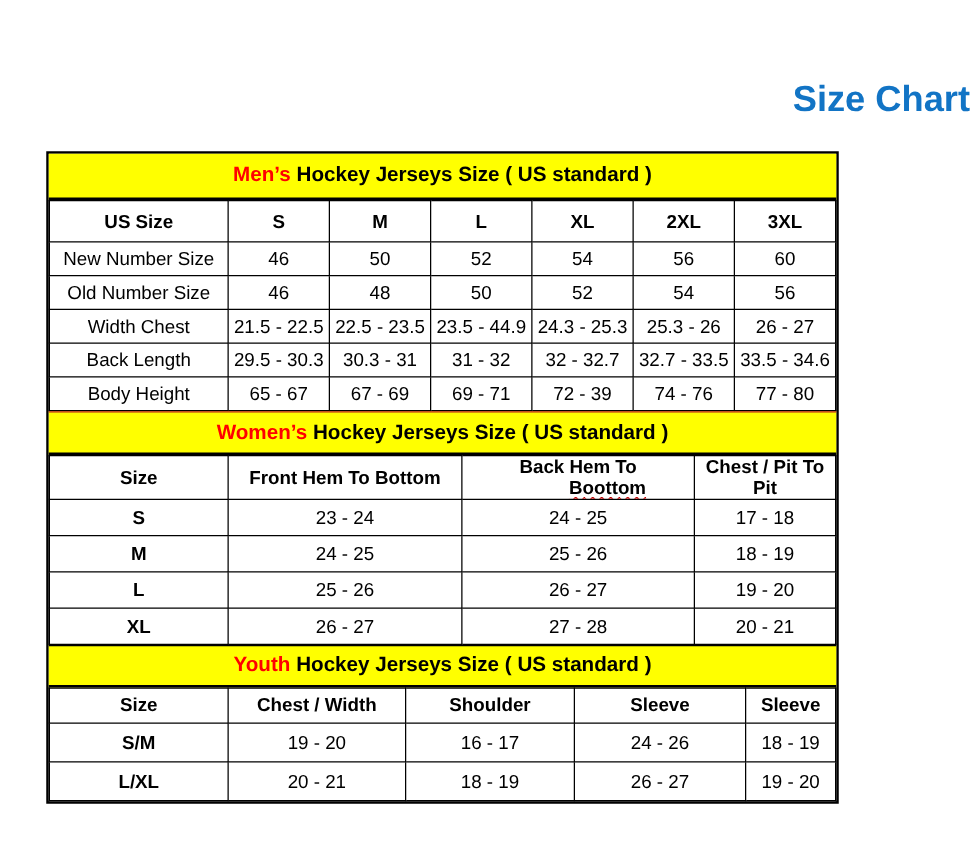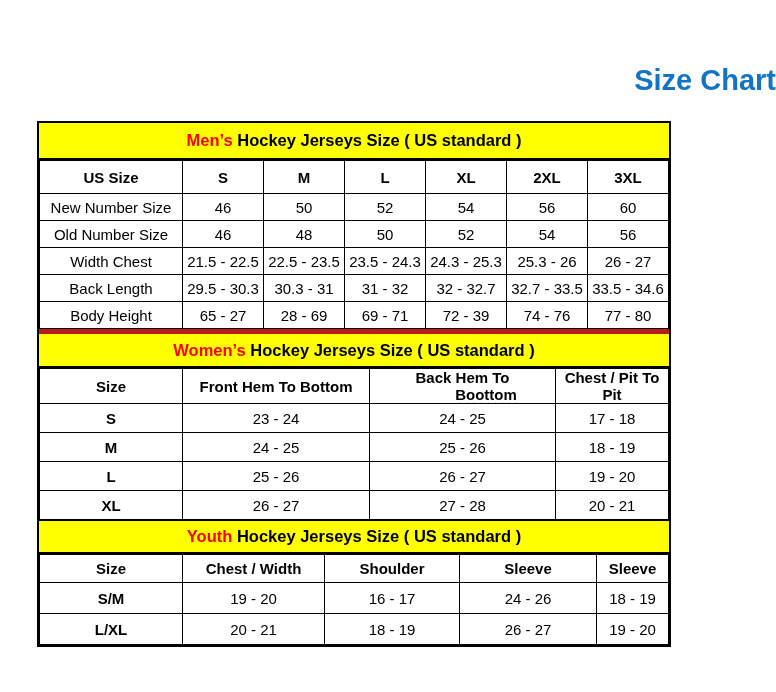--- a/index.html
+++ b/index.html
@@ -31,21 +31,21 @@
   .banner {
     background: #ffff00;
     border-bottom: 2px solid #000;
     text-align: center;
     font-weight: bold;
     font-size: 16.5px;
     white-space: nowrap;
   }
   .banner .hl { color: #ff0000; }
   .banner-men   { height: 35px; line-height: 35px; }
-  .banner-women { height: 32px; line-height: 32px; border-top: 5px solid #b91c1c; }
+  .banner-women { height: 32px; line-height: 32px; border-top: 1px solid #b91c1c; }
   .banner-youth { height: 31px; line-height: 31px; border-top: 1px solid #000; }
   table {
     width: 100%;
     border-collapse: collapse;
     table-layout: fixed;
   }
   td, th {
     border: 1px solid #000;
     text-align: center;
     vertical-align: middle;
@@ -116,38 +116,38 @@
       <td>48</td>
       <td>50</td>
       <td>52</td>
       <td>54</td>
       <td>56</td>
     </tr>
     <tr class="drow">
       <td>Width Chest</td>
       <td>21.5 - 22.5</td>
       <td>22.5 - 23.5</td>
-      <td>23.5 - 24.3</td>
+      <td>23.5 - 44.9</td>
       <td>24.3 - 25.3</td>
       <td>25.3 - 26</td>
       <td>26 - 27</td>
     </tr>
     <tr class="drow">
       <td>Back Length</td>
       <td>29.5 - 30.3</td>
       <td>30.3 - 31</td>
       <td>31 - 32</td>
       <td>32 - 32.7</td>
       <td>32.7 - 33.5</td>
       <td>33.5 - 34.6</td>
     </tr>
     <tr class="drow">
       <td>Body Height</td>
-      <td>65 - 27</td>
-      <td>28 - 69</td>
+      <td>65 - 67</td>
+      <td>67 - 69</td>
       <td>69 - 71</td>
       <td>72 - 39</td>
       <td>74 - 76</td>
       <td>77 - 80</td>
     </tr>
   </tbody>
     </table>
 
   <div class="banner banner-women">
     <span class="hl">Women’s</span>

